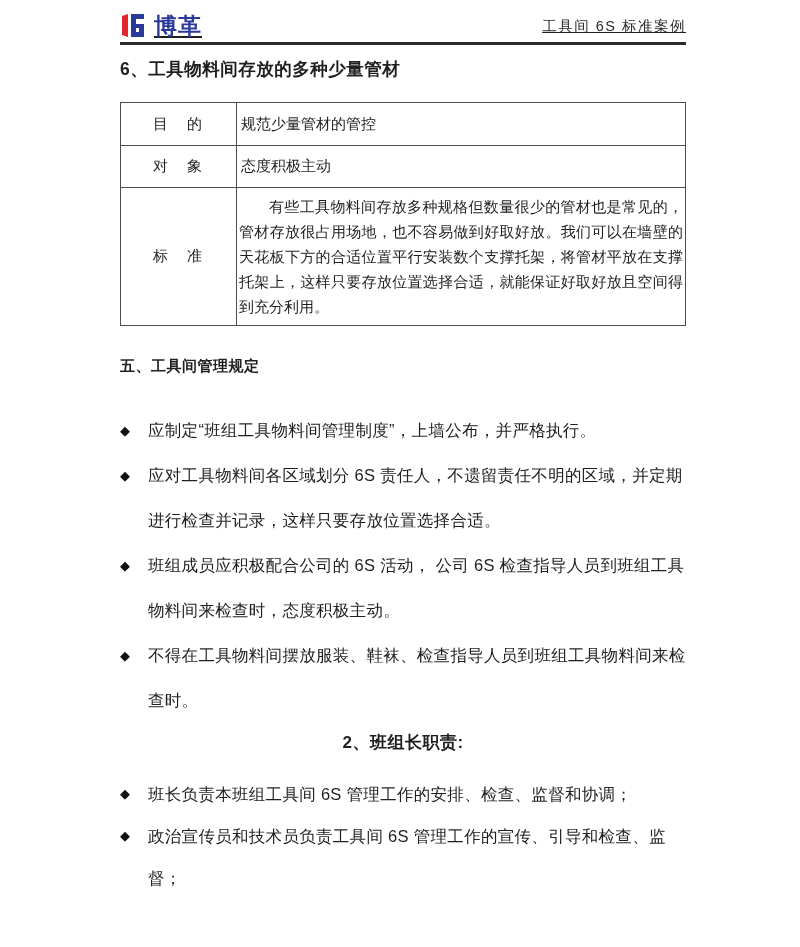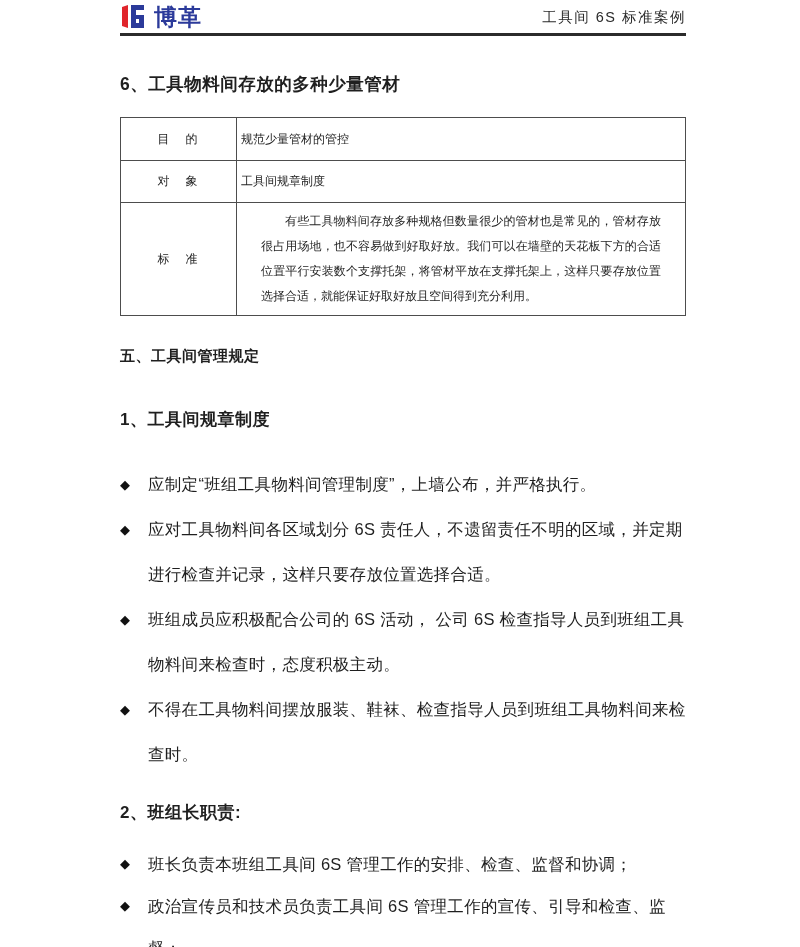--- a/index.html
+++ b/index.html
@@ -16,67 +16,68 @@
   .content { margin-left: 120px; width: 566px; }
 
   
   .header-row {
     display: flex;
     justify-content: space-between;
     align-items: flex-end;
     padding-top: 7px;
     border-bottom: 3px solid #2b2b2b;
     padding-bottom: 3px;
-    height: 36px;
+    height: 45px;
+    text-decoration: underline;
   }
   .logo { display: flex; align-items: center; gap: 7px; }
   .logo-mark svg { display: block; }
   .logo-text {
     font-size: 23px;
     font-weight: bold;
     letter-spacing: 1px;
     line-height: 26px;
   }
   .doc-title {
     font-size: 14.5px;
     color: #2a2a2a;
     letter-spacing: 1.5px;
     padding-bottom: 3px;
   }
 
   
   .sec-heading {
-    margin-top: 36px;
+    margin-top: 12px;
     font-size: 17.5px;
     font-weight: bold;
     letter-spacing: 0.5px;
     line-height: 24px;
   }
 
   
   .spec-table {
     width: 100%;
     border-collapse: collapse;
     margin-top: 21px;
     table-layout: fixed;
   }
   .spec-table td {
     border: 1px solid #4d4d4d;
-    font-size: 12px;
+    font-size: 15px;
     vertical-align: middle;
   }
   .label-cell {
     width: 116px;
     text-align: center;
     letter-spacing: 2px;
   }
   .row-purpose { height: 43px; }
   .row-object  { height: 42px; }
   .value-cell  { padding: 4px 4px; }
-  .std-cell    { padding: 6px 24px; }
+  .std-cell    { padding: 6px 2px; }
   .std-text {
     line-height: 25px;
     text-indent: 2em;
     text-align: justify;
     margin: 0;
   }
 
   
   .h-five {
     margin-top: 28px;
@@ -85,21 +86,21 @@
     letter-spacing: 0.5px;
     line-height: 24px;
   }
   .h-sub {
     margin-top: 40px;
     font-size: 17px;
     font-weight: bold;
     letter-spacing: 0.5px;
     line-height: 24px;
   }
-  .h-sub2 { margin-top: 24px; }
+  .h-sub2 { margin-top: 8px; text-align: center; }
 
   
   .bullets { margin-top: 30px; }
   .bullets2 { margin-top: 18px; }
   .bullet {
     display: flex;
     font-size: 16.5px;
     line-height: 45px;
   }
   .bullets2 .bullet { line-height: 42px; }
@@ -139,34 +140,33 @@
     <div class="sec-heading">6、工具物料间存放的多种少量管材</div>
 
     <table class="spec-table">
       <tbody>
         <tr class="row-purpose">
           <td class="label-cell">目　的</td>
           <td class="value-cell">规范少量管材的管控</td>
         </tr>
         <tr class="row-object">
           <td class="label-cell">对　象</td>
-          <td class="value-cell">工具间规章制度</td>
+          <td class="value-cell">态度积极主动</td>
         </tr>
         <tr>
           <td class="label-cell">标　准</td>
           <td class="std-cell">
             <p class="std-text">有些工具物料间存放多种规格但数量很少的管材也是常见的，管材存放很占用场地，也不容易做到好取好放。我们可以在墙壁的天花板下方的合适位置平行安装数个支撑托架，将管材平放在支撑托架上，这样只要存放位置选择合适，就能保证好取好放且空间得到充分利用。</p>
           </td>
         </tr>
       </tbody>
     </table>
 
     <div class="h-five">五、工具间管理规定</div>
 
-    <div class="h-sub">1、工具间规章制度</div>
 
     <div class="bullets">
       <div class="bullet">
         <span class="marker">◆</span>
         <span class="text">应制定“班组工具物料间管理制度”，上墙公布，并严格执行。</span>
       </div>
       <div class="bullet">
         <span class="marker">◆</span>
         <span class="text">应对工具物料间各区域划分 6S 责任人，不遗留责任不明的区域，并定期进行检查并记录，这样只要存放位置选择合适。</span>
       </div>

